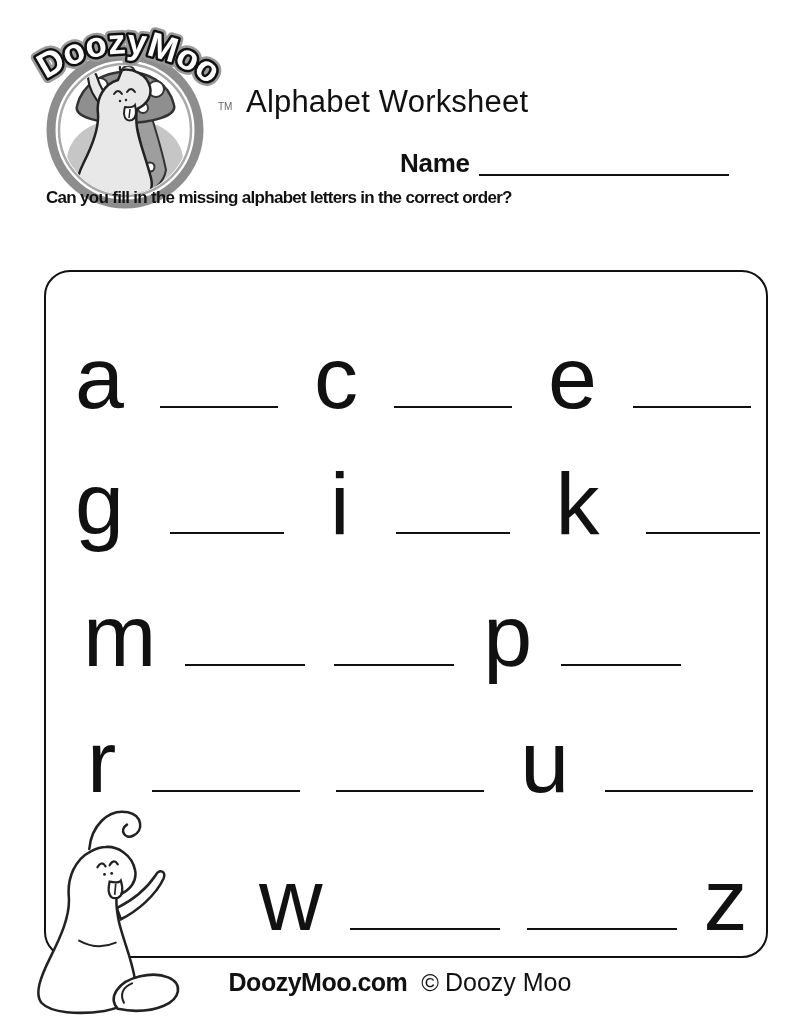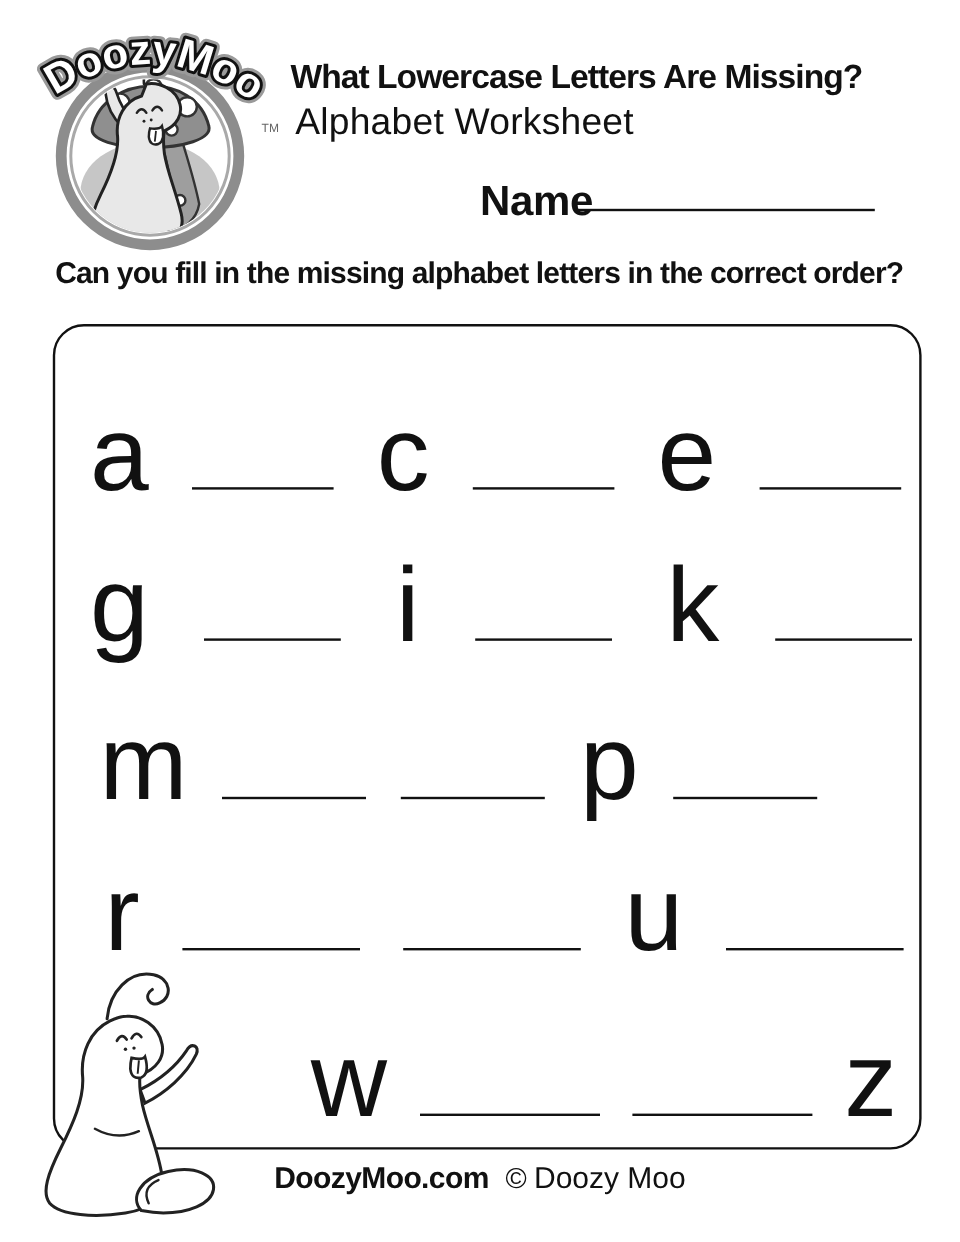--- a/index.html
+++ b/index.html
@@ -11,23 +11,23 @@
   }
   *{margin:0;padding:0;box-sizing:border-box}
   html,body{background:#ffffff}
   body{font-family:"Liberation Sans",sans-serif;color:var(--ink)}
   .page{position:relative;width:800px;height:1035px;margin:0 auto;background:#fff;overflow:hidden}
 
   
   .logo{position:absolute;left:22px;top:10px;width:212px;height:202px}
   .title{position:absolute;left:242px;top:48px;font-size:28px;font-weight:700;letter-spacing:-0.8px;white-space:nowrap}
   .subtitle{position:absolute;left:246px;top:84px;font-size:31px;font-weight:400;letter-spacing:0.2px}
-  .name-label{position:absolute;left:400px;top:148px;font-size:35px;font-weight:600;letter-spacing:-0.3px}
+  .name-label{position:absolute;left:400px;top:148px;font-size:26px;font-weight:600;letter-spacing:-0.3px}
   .name-line{position:absolute;left:479px;top:150px;width:250px;height:26px;border-bottom:2.5px solid var(--ink)}
-  .instruction{position:absolute;left:46px;top:214px;width:720px;font-size:25px;font-weight:600;letter-spacing:-0.7px;white-space:nowrap}
+  .instruction{position:absolute;left:46px;top:188px;width:720px;font-size:17px;font-weight:600;letter-spacing:-0.7px;white-space:nowrap}
 
   
   .ws-box{position:absolute;left:44px;top:270px;width:724px;height:688px;border:2.5px solid var(--ink);border-radius:26px;background:#fff}
 
   .row{position:absolute;left:47px;display:flex;align-items:baseline}
   .letter{font-size:88px;line-height:88px;font-weight:400;color:var(--ink);font-family:"Liberation Sans",sans-serif}
   .blank{height:0;border-bottom:2.5px solid var(--ink);align-self:baseline}
 
   .row-1{top:334px;padding-left:28px;gap:36px}.row-1 .blank{width:118px}
   .row-2{top:460px;padding-left:28px;gap:46px}.row-2 .blank{width:114px}
@@ -89,21 +89,20 @@
 
     <text font-size="35" font-weight="bold" font-family="Liberation Sans, sans-serif" fill="#ffffff" stroke="#9a9a9a" stroke-width="10" stroke-linejoin="round" style="paint-order:stroke">
       <textPath href="#arcp" startOffset="50%" text-anchor="middle">DoozyMoo</textPath>
     </text>
     <text font-size="35" font-weight="bold" font-family="Liberation Sans, sans-serif" fill="#ffffff" stroke="#111111" stroke-width="5" stroke-linejoin="round" style="paint-order:stroke">
       <textPath href="#arcp" startOffset="50%" text-anchor="middle">DoozyMoo</textPath>
     </text>
     <text x="196" y="100" font-size="10" fill="#666" font-family="Liberation Sans, sans-serif">TM</text>
   </svg>
 
-  <div class="title">What Lowercase Letters Are Missing?</div>
   <div class="subtitle">Alphabet Worksheet</div>
 
   <div class="name-label">Name</div>
   <div class="name-line"></div>
 
   <div class="instruction">Can you fill in the missing alphabet letters in the correct order?</div>
 
   <div class="ws-box"></div>
   <div id="rows-host">
       <div class="row row-1">

